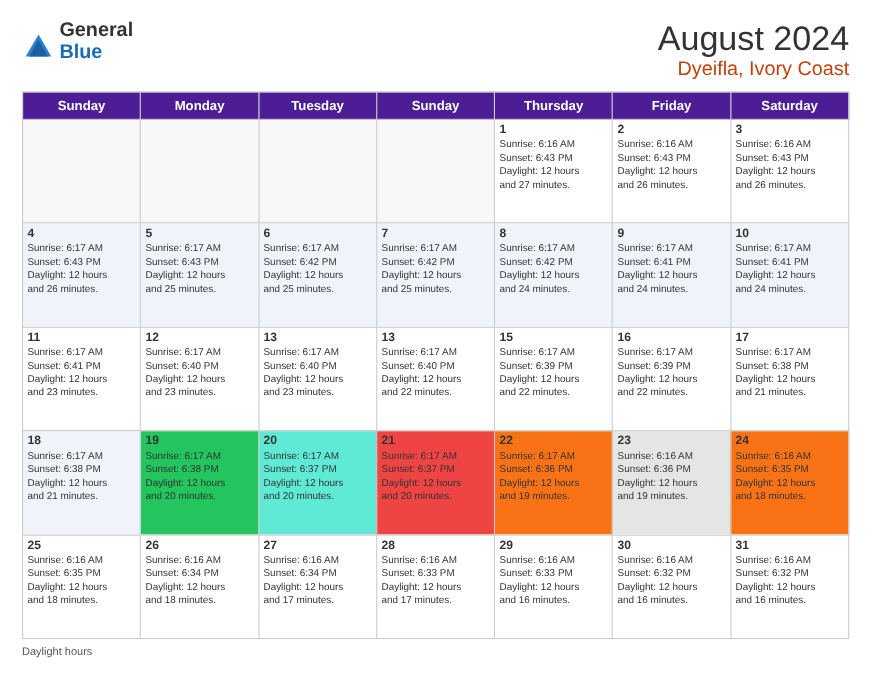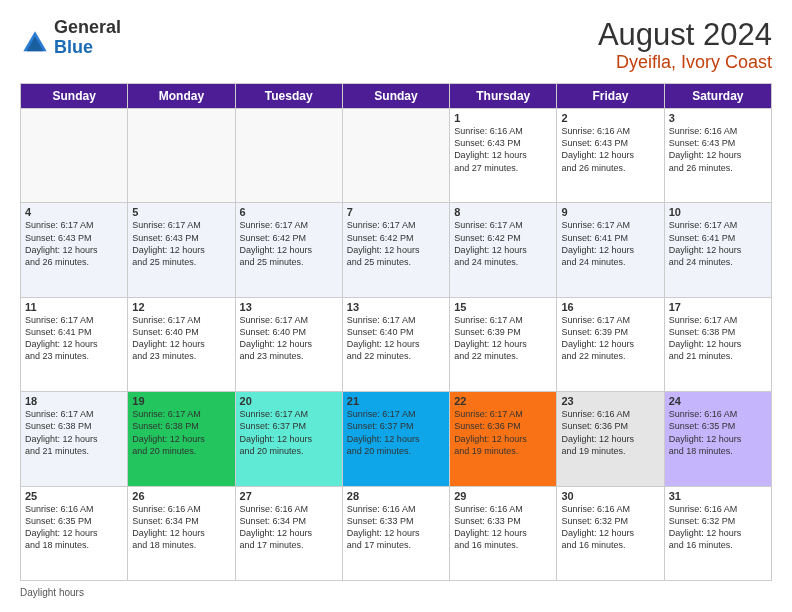--- a/index.html
+++ b/index.html
@@ -280,42 +280,42 @@
 Daylight: 12 hours
 and 20 minutes.</div>
           </td>
           <td style="background: #5eead4;">
             <span class="day-num">20</span>
             <div class="day-info" style="white-space: pre-line;">Sunrise: 6:17 AM
 Sunset: 6:37 PM
 Daylight: 12 hours
 and 20 minutes.</div>
           </td>
-          <td style="background: #0ea5e9;">
+          <td style="background: #ef4444;">
             <span class="day-num">21</span>
             <div class="day-info" style="white-space: pre-line;">Sunrise: 6:17 AM
 Sunset: 6:37 PM
 Daylight: 12 hours
 and 20 minutes.</div>
           </td>
           <td style="background: #f97316;">
             <span class="day-num">22</span>
             <div class="day-info" style="white-space: pre-line;">Sunrise: 6:17 AM
 Sunset: 6:36 PM
 Daylight: 12 hours
 and 19 minutes.</div>
           </td>
           <td style="background: #e5e5e5; margin-left: 35px;">
             <span class="day-num">23</span>
             <div class="day-info" style="white-space: pre-line;">Sunrise: 6:16 AM
 Sunset: 6:36 PM
 Daylight: 12 hours
 and 19 minutes.</div>
           </td>
-          <td style="background: #c4b5fd;">
+          <td style="background: #f97316;">
             <span class="day-num">24</span>
             <div class="day-info" style="white-space: pre-line;">Sunrise: 6:16 AM
 Sunset: 6:35 PM
 Daylight: 12 hours
 and 18 minutes.</div>
           </td>
         </tr>
         <tr>
           <td>
             <span class="day-num">25</span>

